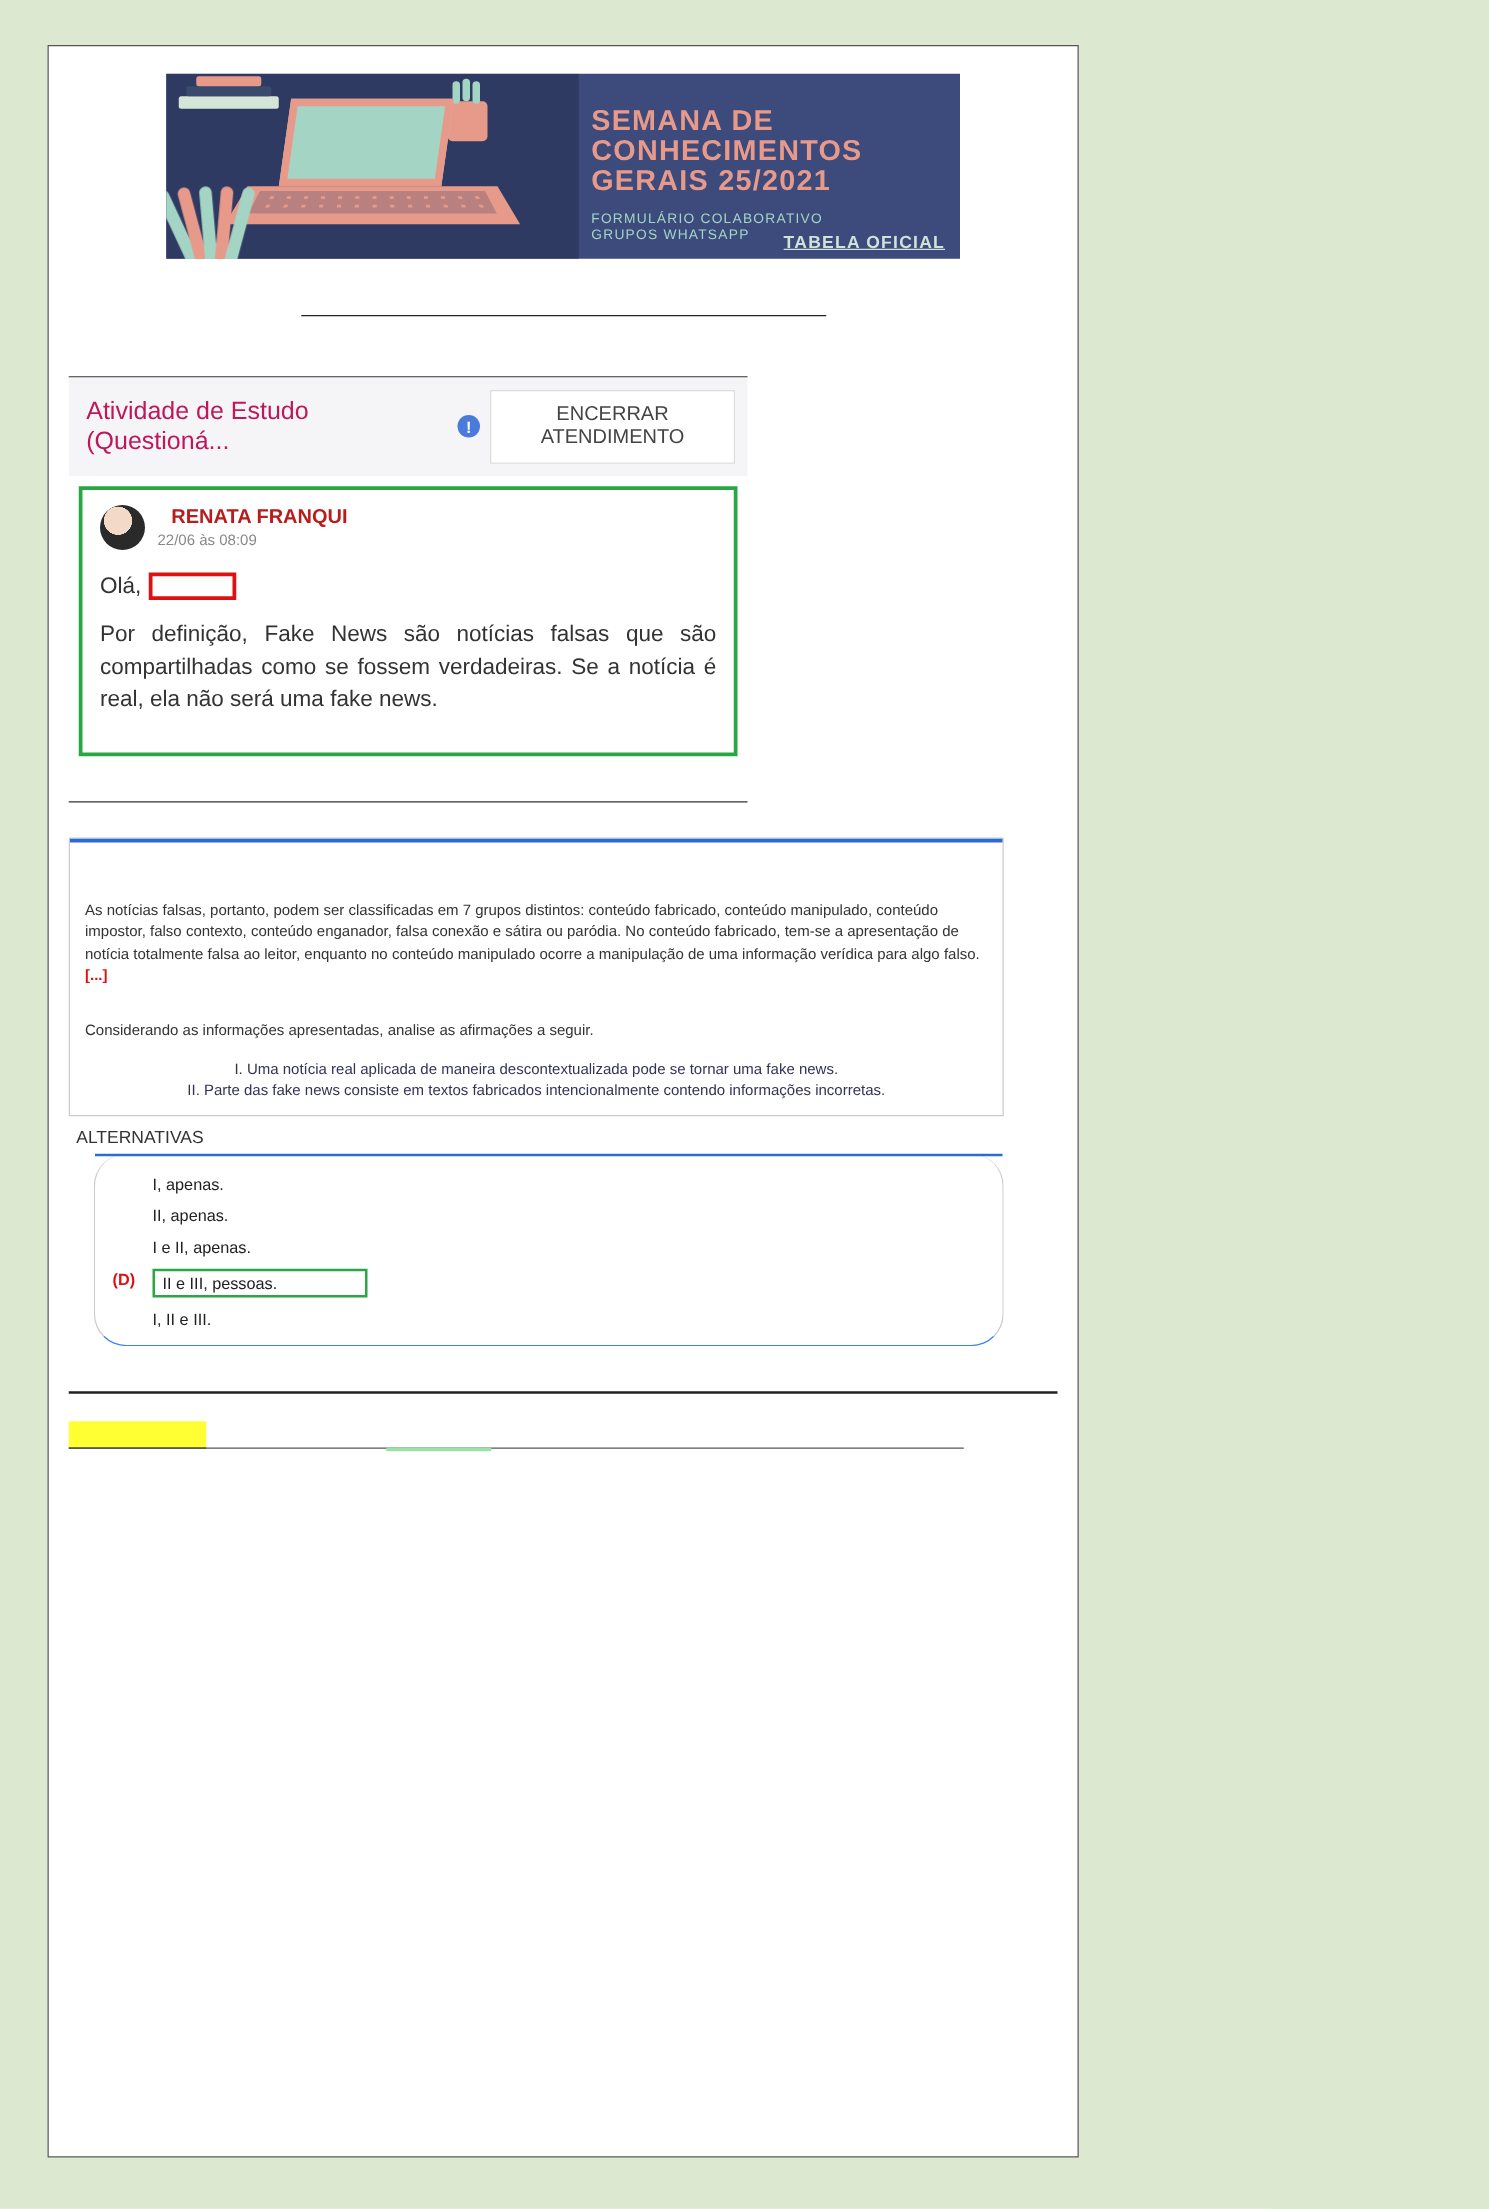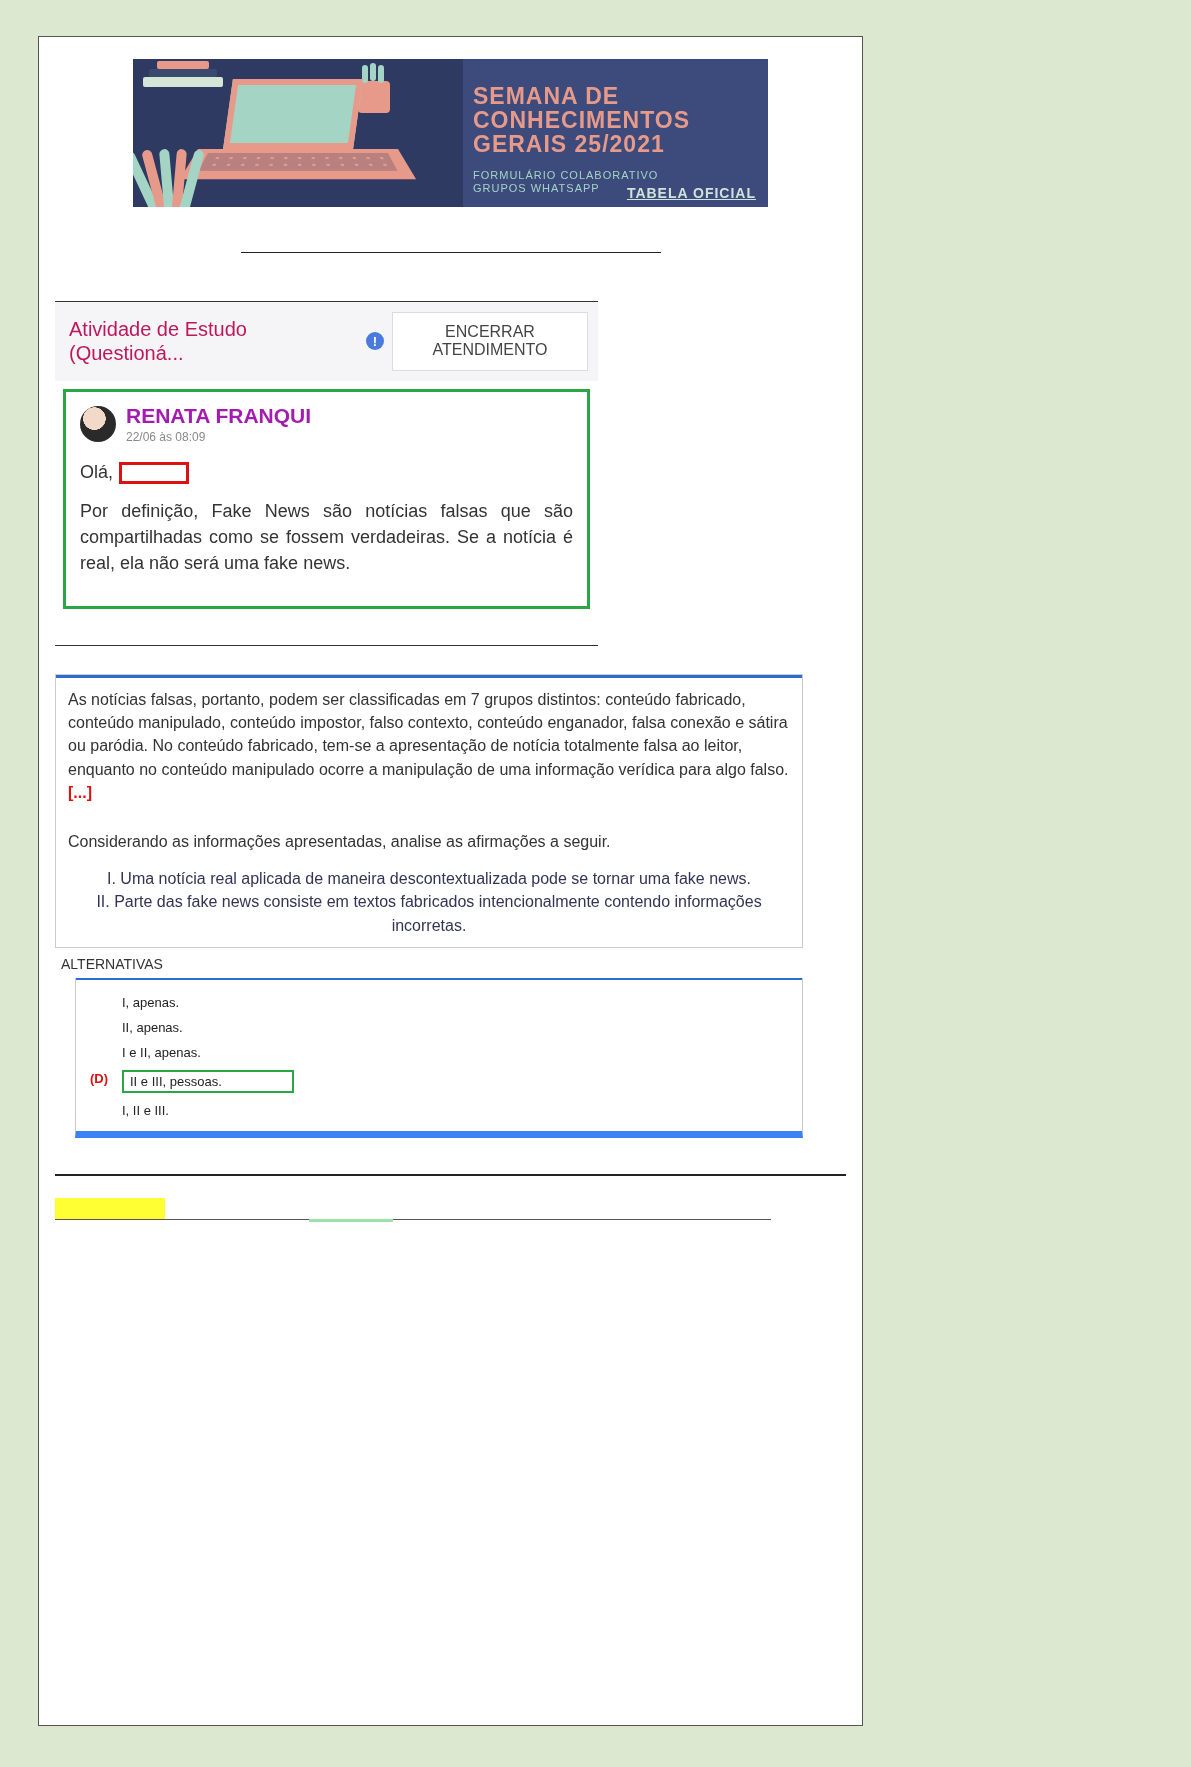--- a/index.html
+++ b/index.html
@@ -176,21 +176,21 @@
   }
   .chat-author {
     display:flex; align-items:center; gap:10px;
     margin-bottom:18px;
   }
   .avatar {
     width:36px; height:36px; border-radius:50%;
     background: radial-gradient(circle at 40% 35%, #f3d9c7 0 35%, #2a2a2a 36% 100%);
   }
   .chat-author .name{
-    font-weight:bold; color:#a21caf; font-size:21px;
+    font-weight:bold; color:#b91c1c; font-size:16px;margin-left:11px;
   }
   .chat-author .date{
     color:#888; font-size:12px; margin-top:2px;
   }
   .chat-greet{
     font-size:18px; color:#333; display:flex; align-items:center; gap:6px;
     margin-bottom:14px;
   }
   .red-box{
     display:inline-block; width:70px; height:22px; border:3px solid #d11;
@@ -204,21 +204,21 @@
   }
   .chat-bottom-border{ height:1px; background:#333; margin-top:28px;}
 
   
   .qcard {
     margin: 28px 0 0 16px;
     width: 748px;
     background:#fff;
   }
   .qcard .blue-top { height:3px; background:#2a6bd6; }
-  .qcard .pad { padding:10px 12px 10px 12px; font-size:16px; color:#333; line-height:1.45;}
+  .qcard .pad { padding:10px 12px 10px 12px; font-size:12px; color:#333; line-height:1.45;margin-top:36px;}
   .qcard .red-dots{ color:#d11; font-weight:bold;}
   .qcard .stmts{ margin-top:14px;text-align:center;}
   .qcard .stmts .s{ color:#335; }
   .qcard .prompt{ margin-top:14px; margin-bottom:6px;}
   .alt-header{
     padding:8px 0 6px 6px;
     font-size:14px; color:#333;
   }
   .alt-blue{ height:2px; background:#2a6bd6; margin:0 0 6px 0;}
   .alts{
@@ -230,22 +230,23 @@
   .alts .d-label{
     position:absolute; left:-32px; top:6px;
     color:#d11; font-weight:bold; font-size:13px;
   }
   .alts .green-box{
     display:inline-block;
     border:2px solid #2aa745;
     padding:2px 70px 2px 6px;
   }
   .alt-outer{
-    border-left:1px solid #ccc; border-right:1px solid #ccc; border-bottom:7px solid #3b82f6;
+    border-left:1px solid #ccc; border-right:1px solid #ccc; border-bottom:1px solid #3b82f6;
     margin:0 0 0 20px;
+    border-radius:26px;
   }
 
   
   .bottom-line{ margin:36px 16px 0 16px; height:2px; background:#222;}
   .yellow-hl{
     margin:22px 0 0 16px;
     width:110px; height:22px; background:#ffff33;
     border-bottom:1px solid #333;
   }
   .bottom-line2{

